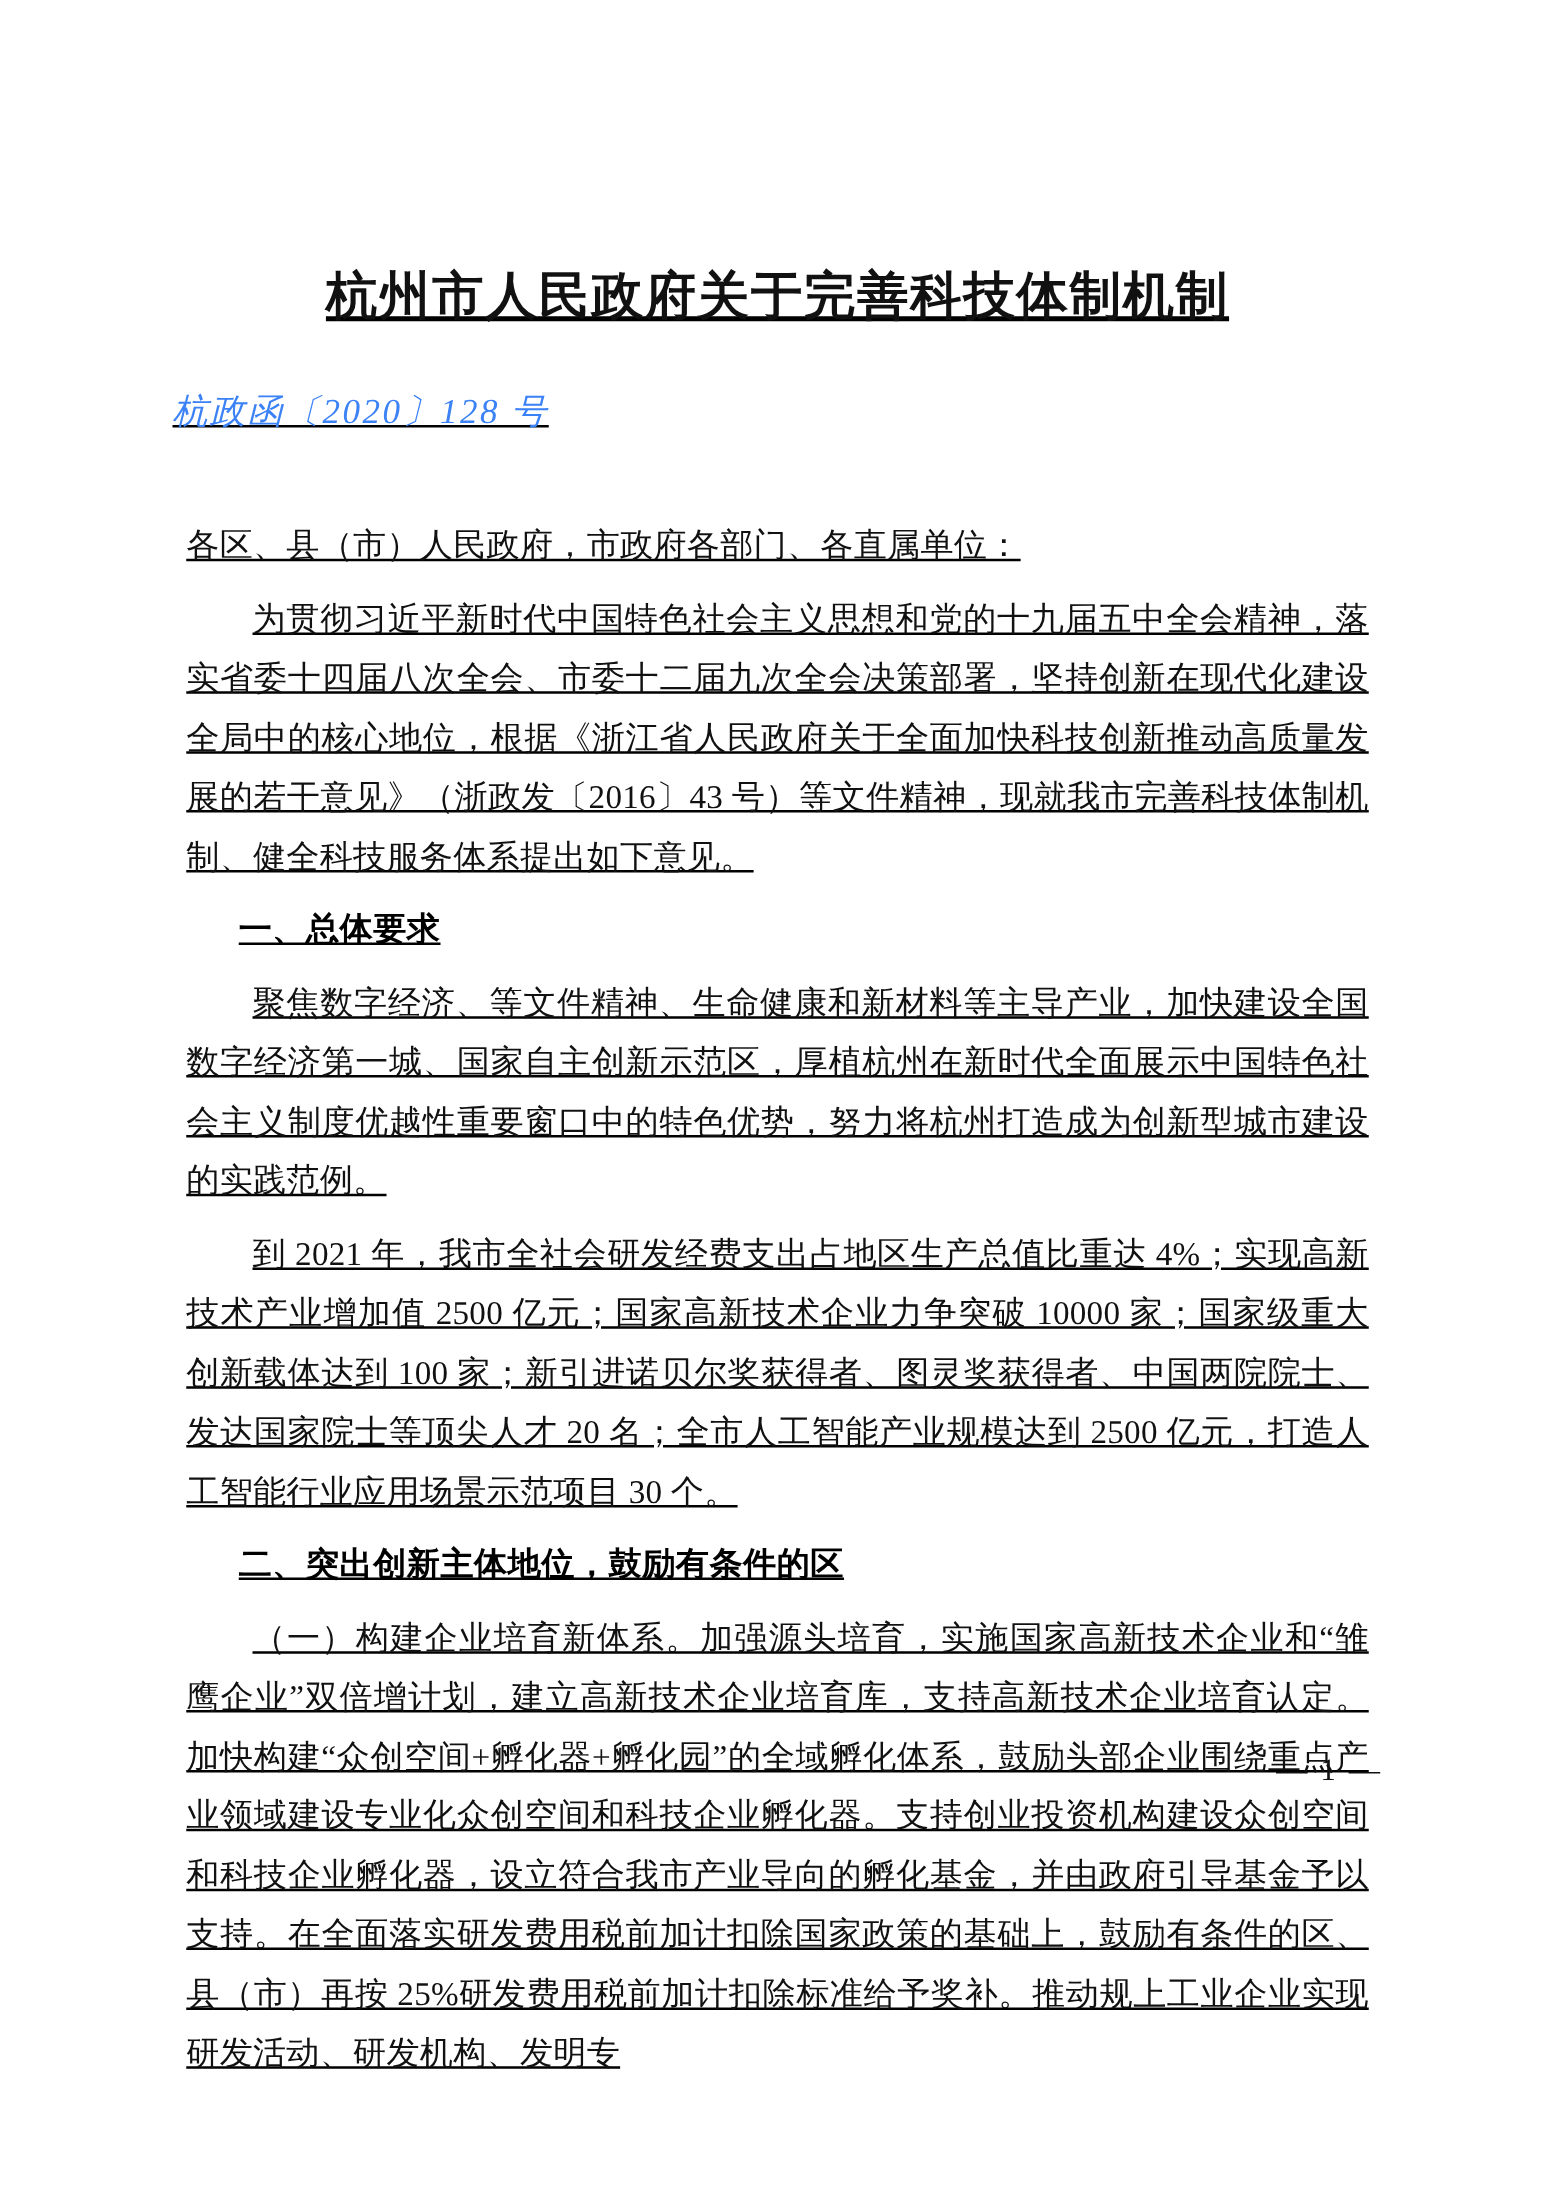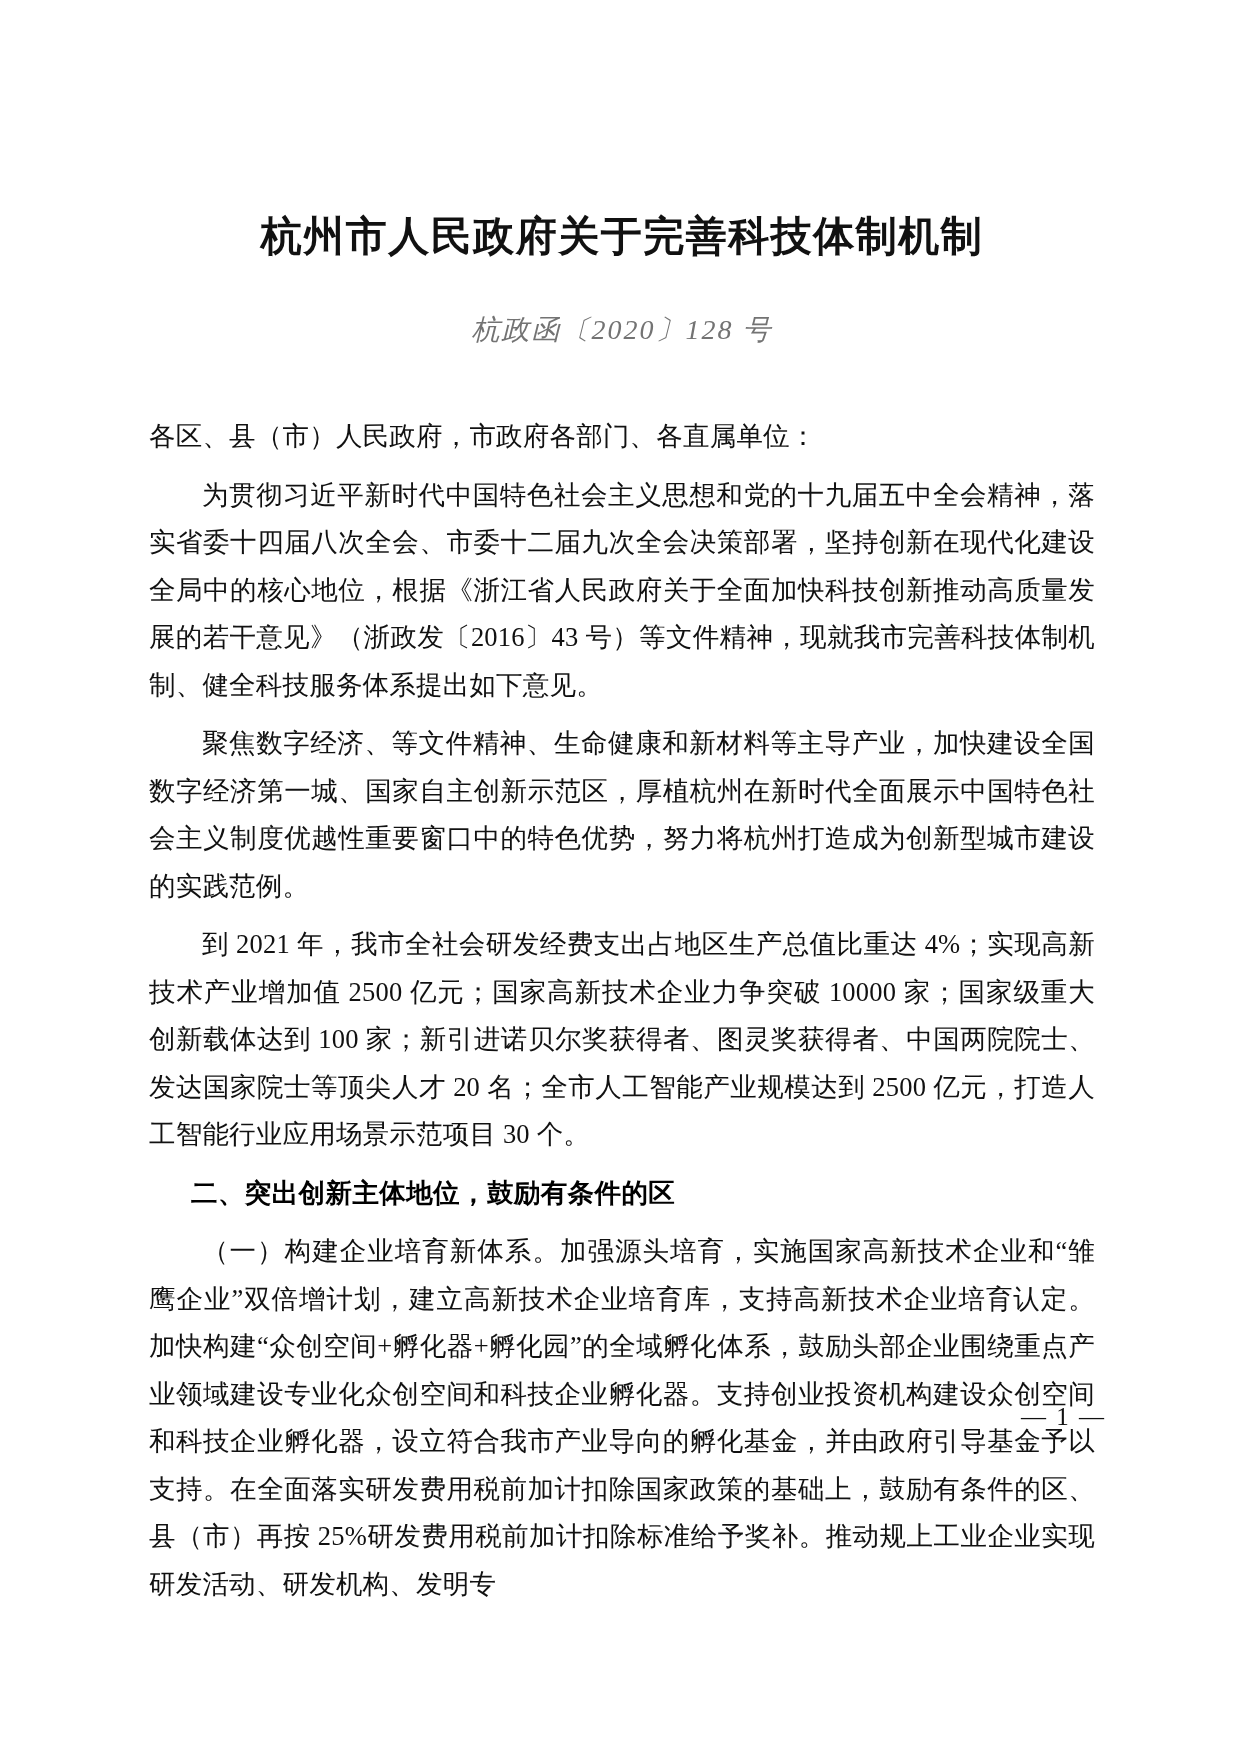--- a/index.html
+++ b/index.html
@@ -22,47 +22,48 @@
     box-sizing: border-box;
     padding: 0;
     overflow: hidden;
     background: #fff;
   }
   .content {
     position: absolute;
     left: 138px;
     top: 0;
     width: 968px;
+    text-decoration: underline;
   }
   
   .doc-title {
     margin: 0;
     padding-top: 205px;
     text-align: center;
     font-family: "Liberation Serif", "DejaVu Serif", serif;
     font-weight: bold;
     font-size: 41px;
     line-height: 63px;
     letter-spacing: 1.5px;
     color: #111;
   }
   .doc-title .tline {
     display: block;
     white-space: nowrap;
   }
   .doc-number {
     margin: 0;
     padding-top: 42px;
-    text-align: center;
+    text-align: left;
     font-family: "Liberation Serif", "DejaVu Serif", serif;
     font-style: italic;
     font-size: 28px;
     line-height: 40px;
     letter-spacing: 2px;
-    color: #737373;
+    color: #3b82f6;
   }
   
   .body-block {
     padding-top: 52px;
   }
   p.para {
     margin: 11px;
     font-size: 26.5px;
     line-height: 47.5px;
     text-align: justify;
@@ -105,20 +106,21 @@
     </h1>
 
     <div class="doc-number">杭政函〔2020〕128 号</div>
 
     <div class="body-block">
 
       <p class="para">各区、县（市）人民政府，市政府各部门、各直属单位：</p>
 
       <p class="para indent">为贯彻习近平新时代中国特色社会主义思想和党的十九届五中全会精神，落实省委十四届八次全会、市委十二届九次全会决策部署，坚持创新在现代化建设全局中的核心地位，根据《浙江省人民政府关于全面加快科技创新推动高质量发展的若干意见》（浙政发〔2016〕43 号）等文件精神，现就我市完善科技体制机制、健全科技服务体系提出如下意见。</p>
 
+      <p class="heading">一、总体要求</p>
       <p class="para indent">聚焦数字经济、等文件精神、生命健康和新材料等主导产业，加快建设全国数字经济第一城、国家自主创新示范区，厚植杭州在新时代全面展示中国特色社会主义制度优越性重要窗口中的特色优势，努力将杭州打造成为创新型城市建设的实践范例。</p>
       <p class="para indent">到 2021 年，我市全社会研发经费支出占地区生产总值比重达 4%；实现高新技术产业增加值 2500 亿元；国家高新技术企业力争突破 10000 家；国家级重大创新载体达到 100 家；新引进诺贝尔奖获得者、图灵奖获得者、中国两院院士、发达国家院士等顶尖人才 20 名；全市人工智能产业规模达到 2500 亿元，打造人工智能行业应用场景示范项目 30 个。</p>
 
       <p class="heading">二、突出创新主体地位，鼓励有条件的区</p>
       <p class="para indent">（一）构建企业培育新体系。加强源头培育，实施国家高新技术企业和“雏鹰企业”双倍增计划，建立高新技术企业培育库，支持高新技术企业培育认定。加快构建“众创空间+孵化器+孵化园”的全域孵化体系，鼓励头部企业围绕重点产业领域建设专业化众创空间和科技企业孵化器。支持创业投资机构建设众创空间和科技企业孵化器，设立符合我市产业导向的孵化基金，并由政府引导基金予以支持。在全面落实研发费用税前加计扣除国家政策的基础上，鼓励有条件的区、县（市）再按 25%研发费用税前加计扣除标准给予奖补。推动规上工业企业实现研发活动、研发机构、发明专</p>
 
     </div>
   </div>
 
   <div class="page-footer">— 1 —</div>

